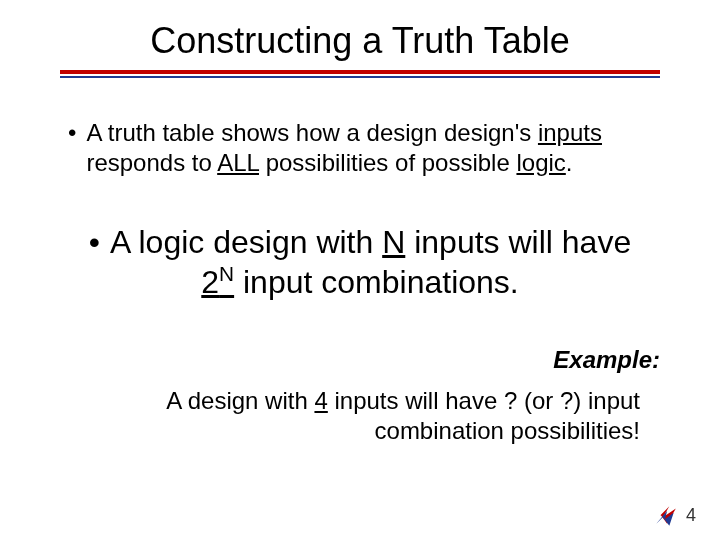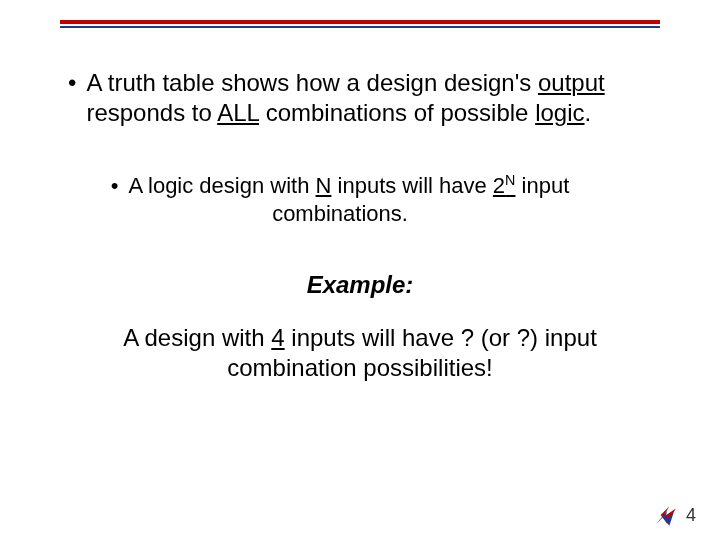--- a/index.html
+++ b/index.html
@@ -36,40 +36,41 @@
     margin-bottom: 44px;
     font-size: 24px;
     line-height: 1.25;
   }
   .bullet .dot {
     margin-right: 10px;
     padding-left: 8px;
   }
   .bullet2 {
     display: flex;
+    justify-content: center;
     margin-bottom: 44px;
-    font-size: 22px;
+    font-size: 32px;
     line-height: 1.25;
   }
   .bullet2 .content {
     text-align: center;
     max-width: 560px;
   }
   .bullet2 .dot {
     margin-right: 10px;
   }
   .example-label {
-    text-align: center;
+    text-align: right;
     font-size: 24px;
     font-style: italic;
     font-weight: bold;
-    margin-bottom: 24px;
+    margin-bottom: 12px;
   }
   .example-text {
-    text-align: center;
+    text-align: right;
     font-size: 24px;
     line-height: 1.25;
     padding: 0 20px;
   }
   .u { text-decoration: underline; }
   .b { font-weight: normal; }
   sup { font-size: 0.65em; vertical-align: super; line-height: 0; }
   .footer {
     position: absolute;
     bottom: 12px;
@@ -82,27 +83,28 @@
   }
   .logo {
     width: 26px;
     height: 26px;
   }
 </style>
 </head>
 <body>
 
 <div class="slide">
+  <h1 class="title">Constructing a Truth Table</h1>
   <div class="rule-outer"></div>
   <div class="rule-inner"></div>
 
   <div class="bullet">
     <span class="dot">•</span>
     <span class="content">
-      <span>A truth table shows how a design design's </span><span class="u">output</span><span> responds to </span><span class="u b">ALL</span><span> combinations of possible </span><span class="u">logic</span><span>.</span>
+      <span>A truth table shows how a design design's </span><span class="u">inputs</span><span> responds to </span><span class="u b">ALL</span><span> possibilities of possible </span><span class="u">logic</span><span>.</span>
     </span>
   </div>
 
   <div class="bullet2">
     <div class="content">
       <span class="dot">•</span><span>A logic design with </span><span class="u b">N</span><span> inputs will have </span><span class="u b"><span>2</span><sup>N</sup></span><span> input combinations.</span>
     </div>
   </div>
 
   <div class="example-label">Example:</div>

